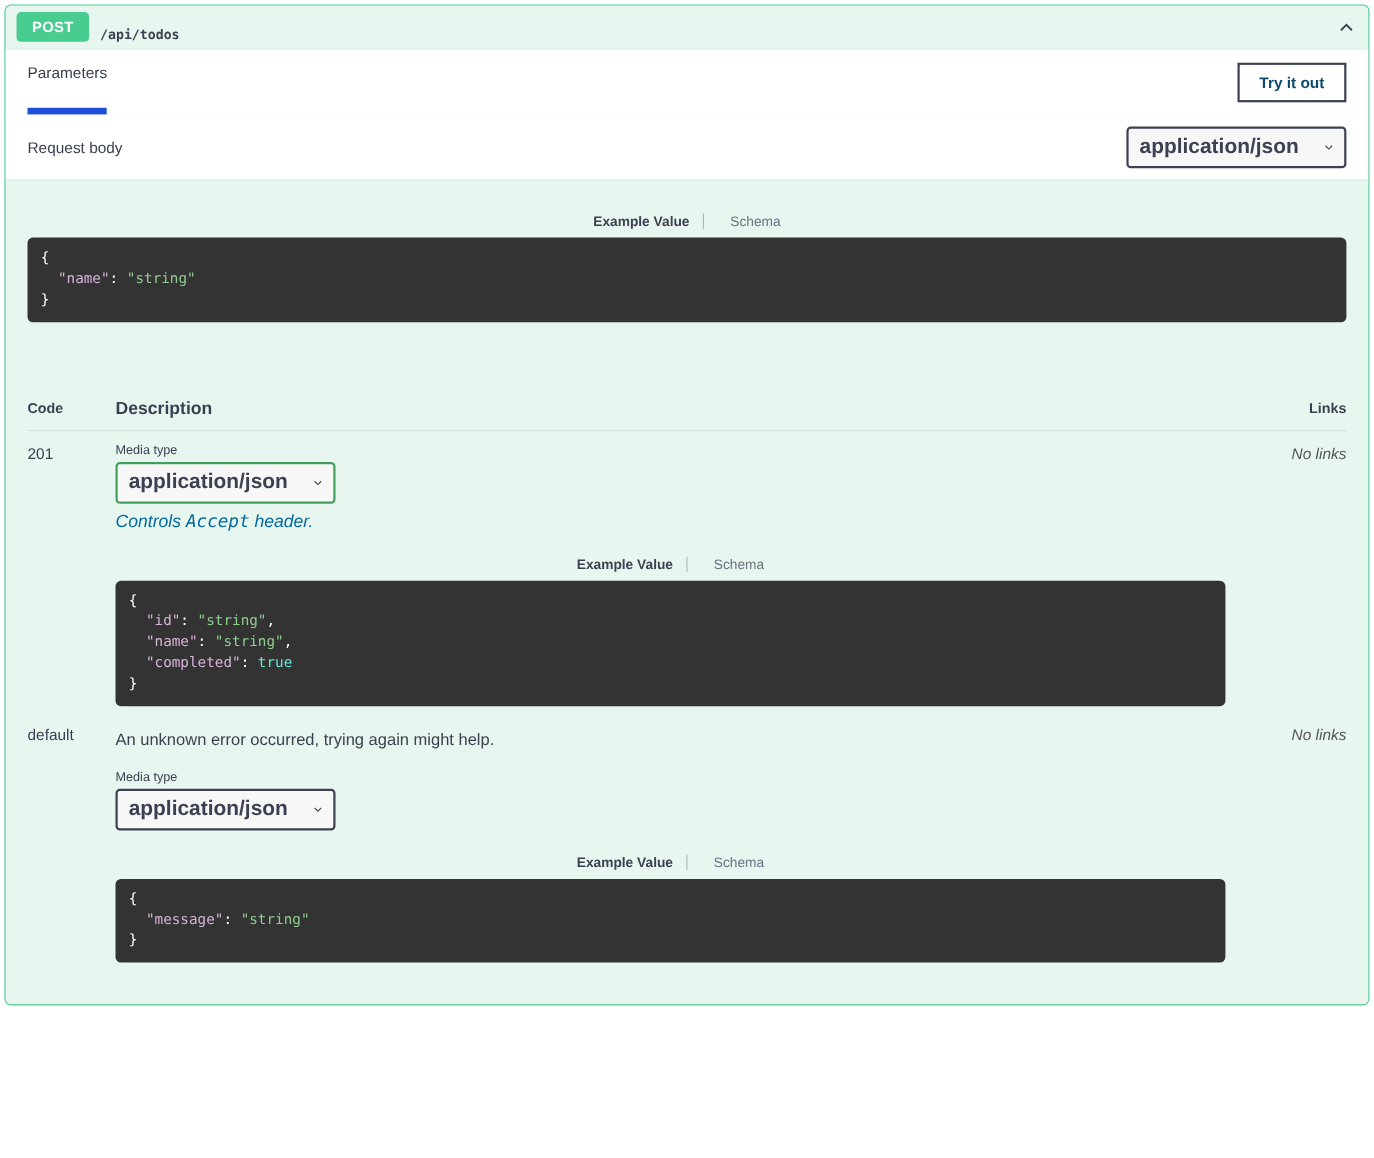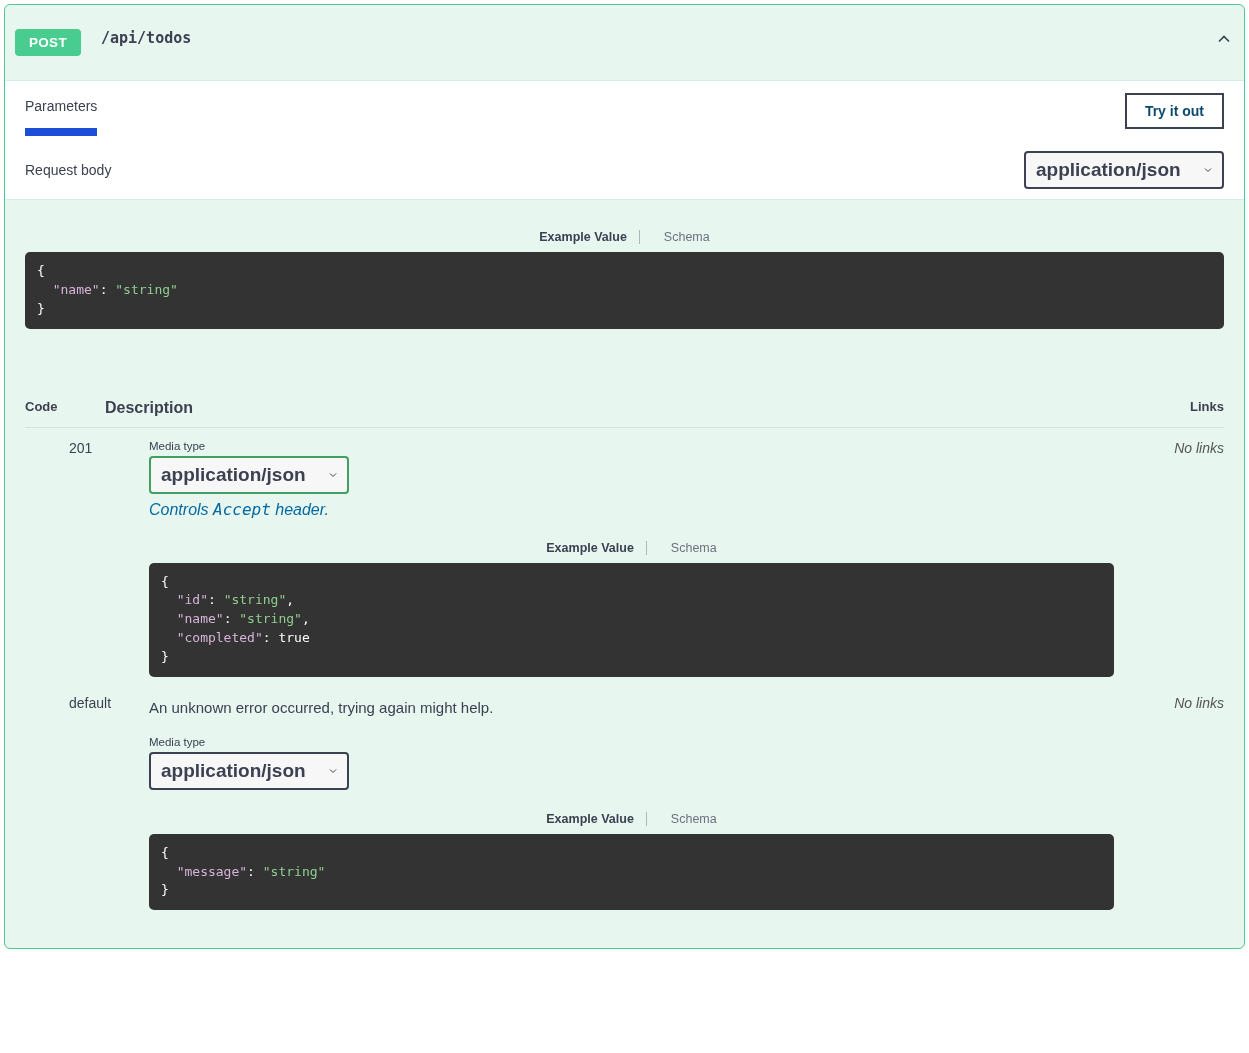--- a/index.html
+++ b/index.html
@@ -11,61 +11,61 @@
     font-size: 14px;
   }
   .op-block {
     border: 1px solid #49cc90;
     border-radius: 6px;
     background: #e8f6f0;
     overflow: hidden;
   }
   .op-header {
     display: flex;
-    align-items: flex-start;
-    padding: 24px 10px;
+    align-items: flex-end;
+    padding: 6px 10px;
     cursor: pointer;
   }
   .method-badge {
     background: #49cc90;
     color: #fff;
     font-weight: 700;
     font-size: 13.5px;
     padding: 6px 14px;
     border-radius: 4px;
     letter-spacing: 0.3px;
   }
   .path {
     font-family: ui-monospace, SFMono-Regular, Menlo, Consolas, monospace;
     font-weight: 700;
-    font-size: 15px;
-    color: #3b4151;
-    margin-left: 20px;
+    font-size: 12px;
+    color: #3b4151;
+    margin-left: 10px;
     flex: 1;
   }
   .chevron {
     width: 20px; height: 20px;
     stroke: #3b4151;
     fill: none;
     stroke-width: 2;
   }
   .section-white {
     background: #fff;
     border-top: 1px solid rgba(73,204,144,0.25);
     display: flex;
     align-items: center;
     justify-content: space-between;
     padding: 12px 20px;
   }
   .params-head .tab-label {
     font-size: 14px;
     color: #3b4151;
-    padding-bottom: 14px;
+    padding-bottom: 24px;
     margin-bottom: -12px;
-    border-bottom: 8px solid #1d4ed8;
+    border-bottom: 6px solid #1d4ed8;
     display: inline-block;
   }
   .try-btn {
     border: 2px solid #3b4151;
     background: #fff;
     font-weight: 700;
     font-size: 14px;
     color: #0c4a6e;
     padding: 8px 18px;
     border-radius: 0;
@@ -136,21 +136,21 @@
     color: #fff;
     border-radius: 5px;
     padding: 10px 12px;
     font-family: ui-monospace, SFMono-Regular, Menlo, Consolas, monospace;
     font-size: 13px;
     line-height: 1.45;
     white-space: pre;
   }
   .tok-key { color: #d7b3d8; }
   .tok-str { color: #8fce8f; }
-  .tok-true { color: #ffffff; }
+  .tok-true { color: #5eead4; }
   .responses-head {
     background: #fff;
     padding: 14px 20px;
     border-top: 1px solid rgba(73,204,144,0.25);
     border-bottom: 1px solid rgba(73,204,144,0.25);
   }
   .resp-table {
     padding: 20px 20px 20px 20px;
   }
   .resp-headers {
@@ -163,21 +163,20 @@
     padding-bottom: 10px;
     margin-bottom: 12px;
   }
   .resp-headers .links { text-align: right; }
   .resp-headers .desc { font-size: 16px; }
   .resp-row {
     display: grid;
     grid-template-columns: 80px 1fr 110px;
     align-items: start;
     margin-bottom: 18px;
-    margin-left: 44px;
   }
   .resp-code { font-size: 14px; color: #3b4151; }
   .resp-links { text-align: right; font-style: italic; color: #555; }
   .media-label { font-size: 11.5px; color: #3b4151; margin-bottom: 4px; }
   .accept-note {
     font-size: 16px;
     color: #0369a1;
     margin-top: 6px;
     font-style: italic;
   }

